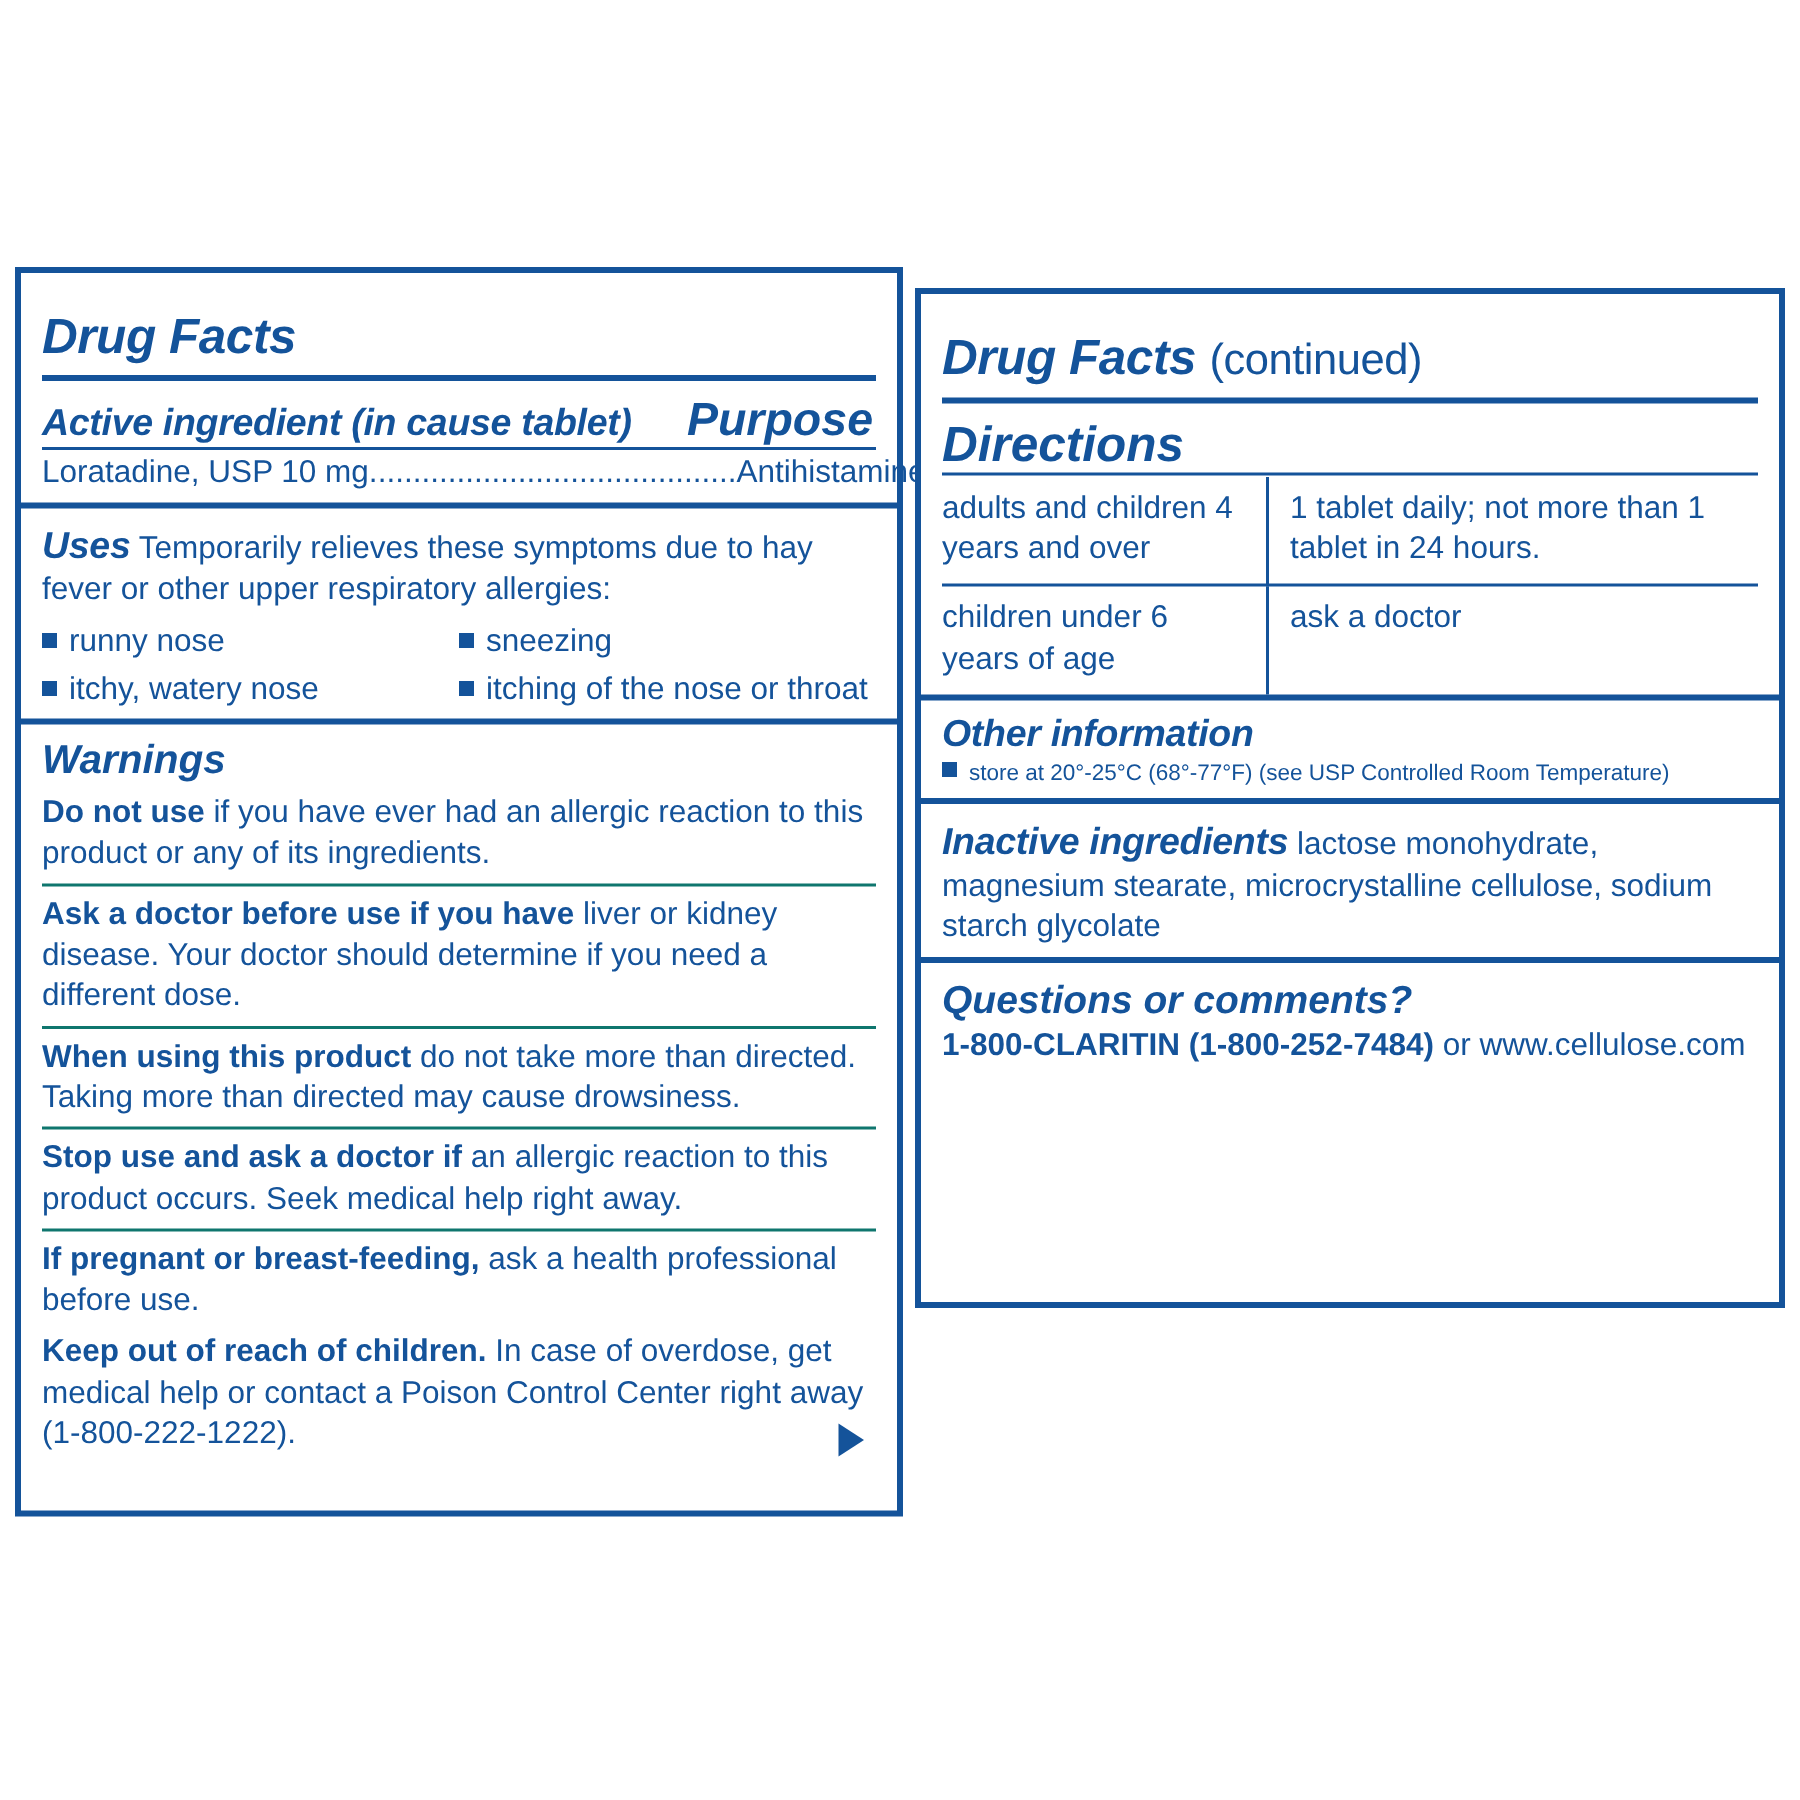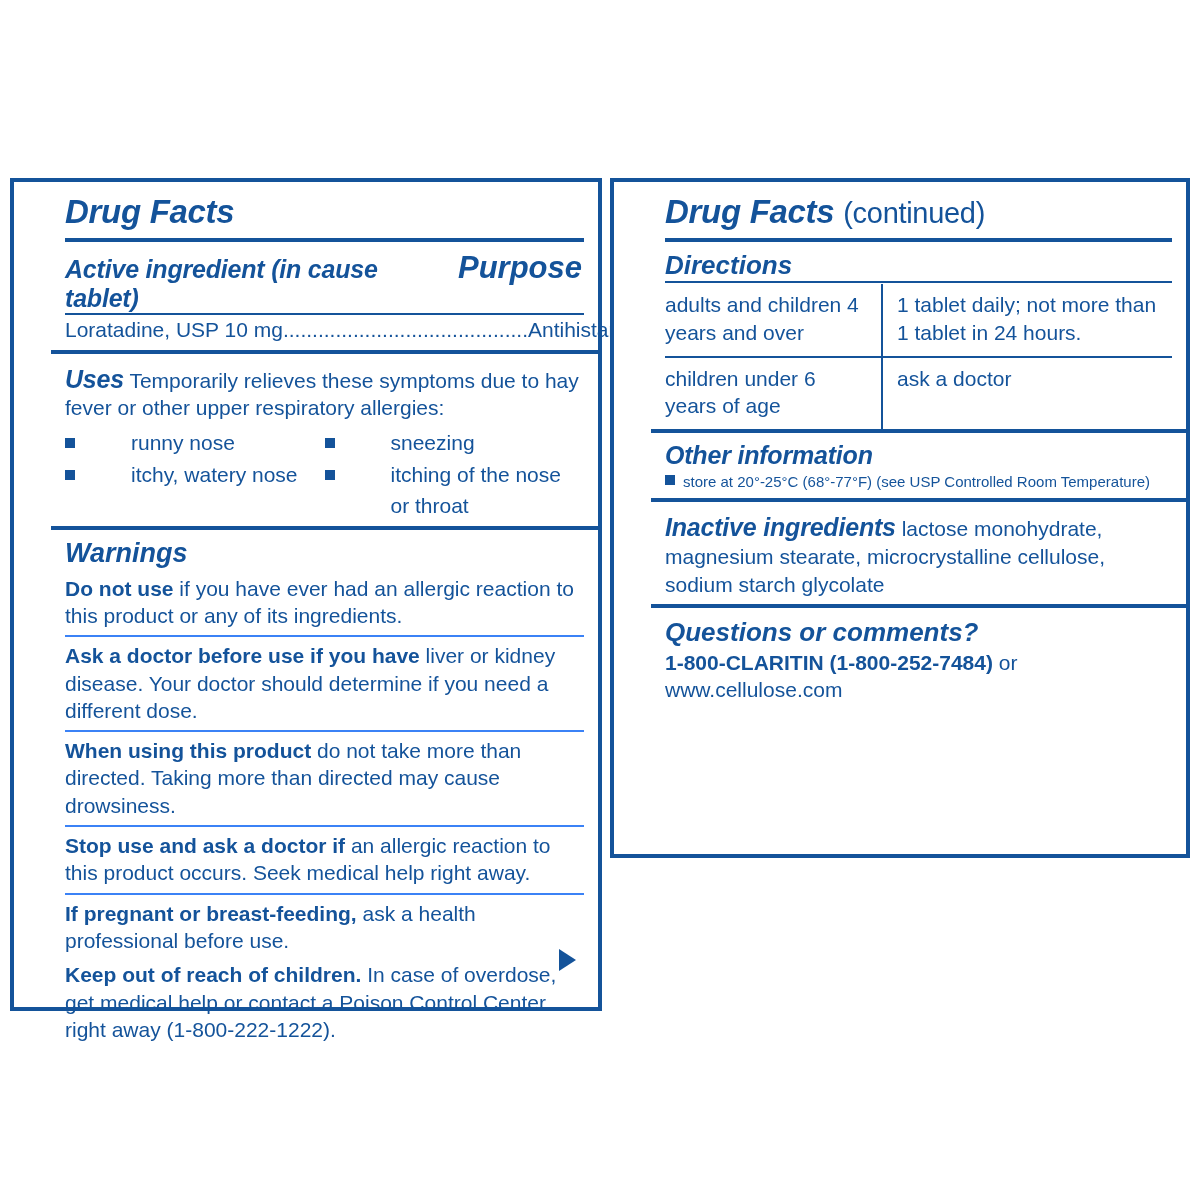--- a/index.html
+++ b/index.html
@@ -30,30 +30,29 @@
     background: #ffffff;
   }
   .panel-left {
     left: 10px;
     top: 178px;
     width: 592px;
     height: 833px;
   }
   .panel-right {
     left: 610px;
-    top: 178px;
+    top: 192px;
     width: 580px;
     height: 680px;
   }
 
   .inner {
-    padding: 0 14px;
+    padding: 12px 14px;
     box-sizing: border-box;
     height: 100%;
-    margin-left: 37px;
   }
 
   
   .title {
     font-style: italic;
     font-weight: bold;
     font-size: 33px;
     letter-spacing: -0.3px;
     padding-top: 12px;
     line-height: 1.1;
@@ -117,21 +116,20 @@
     display: flex;
     flex-wrap: wrap;
     padding-top: 5px;
   }
   .bullet {
     width: 50%;
     font-size: 21px;
     line-height: 1.5;
     display: flex;
     align-items: baseline;
-    gap: 48px;
   }
   .sq {
     display: inline-block;
     width: 10px;
     height: 10px;
     background: #14539a;
     margin-right: 8px;
     flex: 0 0 auto;
     position: relative;
     top: -2px;
@@ -142,21 +140,21 @@
     font-style: italic;
     font-weight: bold;
     font-size: 27px;
     padding-top: 8px;
     padding-bottom: 1px;
   }
   .warn-item {
     font-size: 21px;
     line-height: 1.3;
     padding: 5px 0 6px 0;
-    border-bottom: 2px solid #3b82f6;
+    border-bottom: 2px solid #0f766e;
   }
   .warn-item:last-child {
     border-bottom: none;
   }
   .warn-item.nb {
     border-bottom: none;
     padding-bottom: 2px;
   }
 
   .arrow {
@@ -167,21 +165,21 @@
     height: 0;
     border-left: 17px solid #14539a;
     border-top: 11px solid transparent;
     border-bottom: 11px solid transparent;
   }
 
   
   .dir-head {
     font-style: italic;
     font-weight: bold;
-    font-size: 26px;
+    font-size: 33px;
     padding-top: 8px;
   }
   table.dir {
     width: 100%;
     border-collapse: collapse;
     margin-top: 1px;
   }
   table.dir td {
     font-size: 21px;
     line-height: 1.3;

